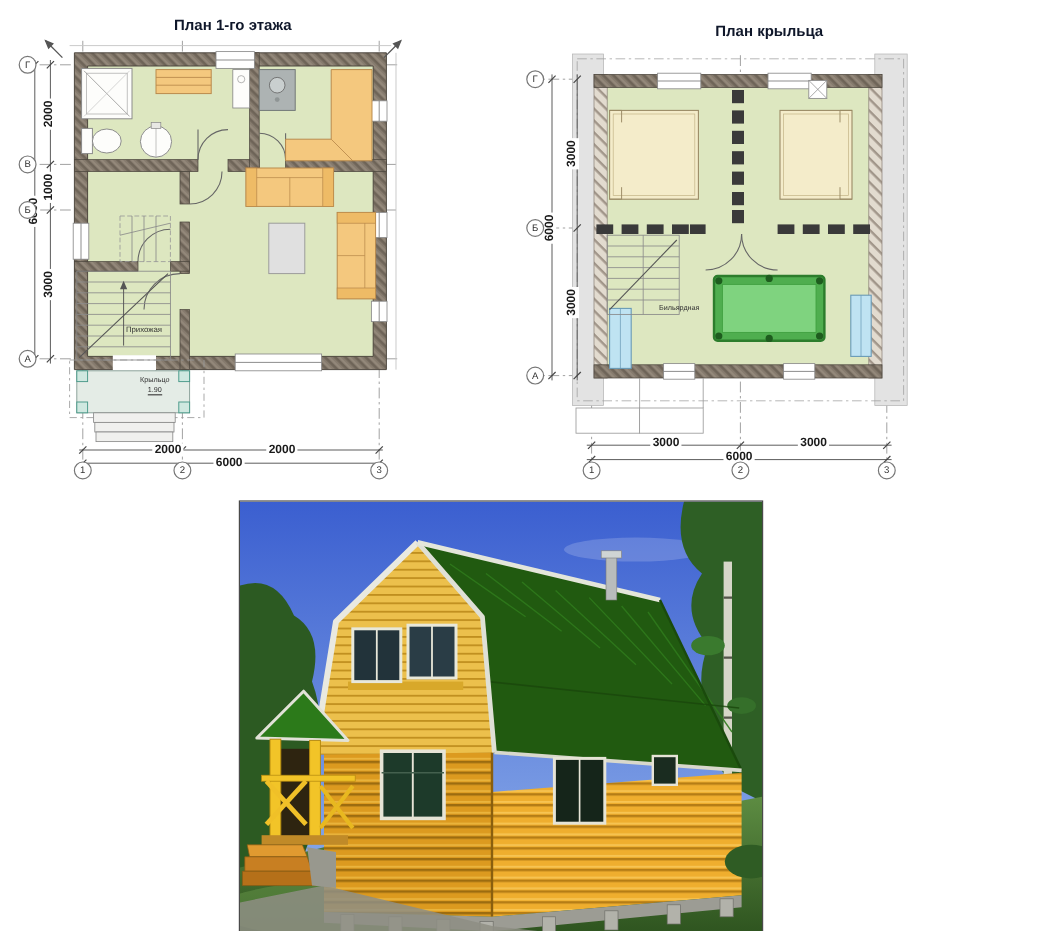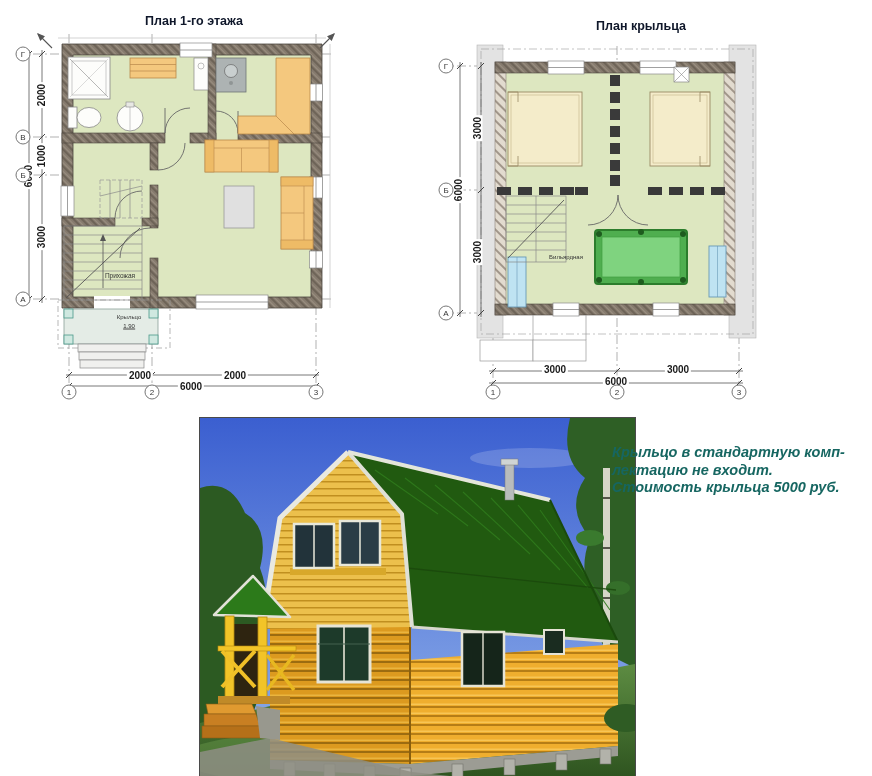--- a/index.html
+++ b/index.html
@@ -527,19 +527,14 @@
             <polygon points="2,308 60,308 64,320 2,320" fill="#b57019 " stroke="#8a5a14" stroke-width="0.6"></polygon>
             <polygon points="56,288 80,292 80,322 60,320" fill="#98988e"></polygon>
           </g>
         </g>
 
         <ellipse cx="426" cy="300" rx="22" ry="14" fill="#2f5c24"></ellipse>
       </g>
     </svg>
   </div>
 
-  <div class="note">
-    <div>Крыльцо в стандартную комп-</div>
-    <div>лектацию не входит.</div>
-    <div>Стоимость крыльца 5000 руб.</div>
-  </div>
 
 </div>
 
 </body></html>

